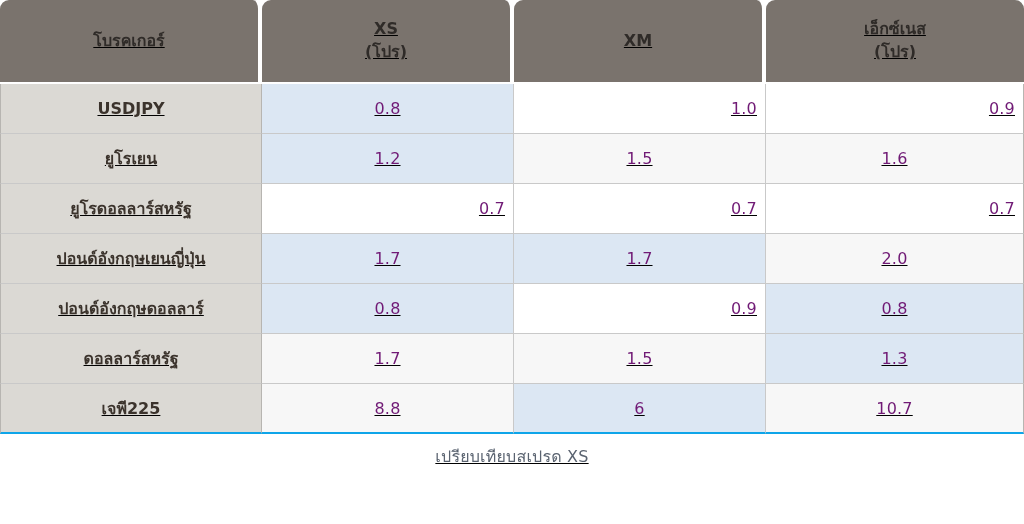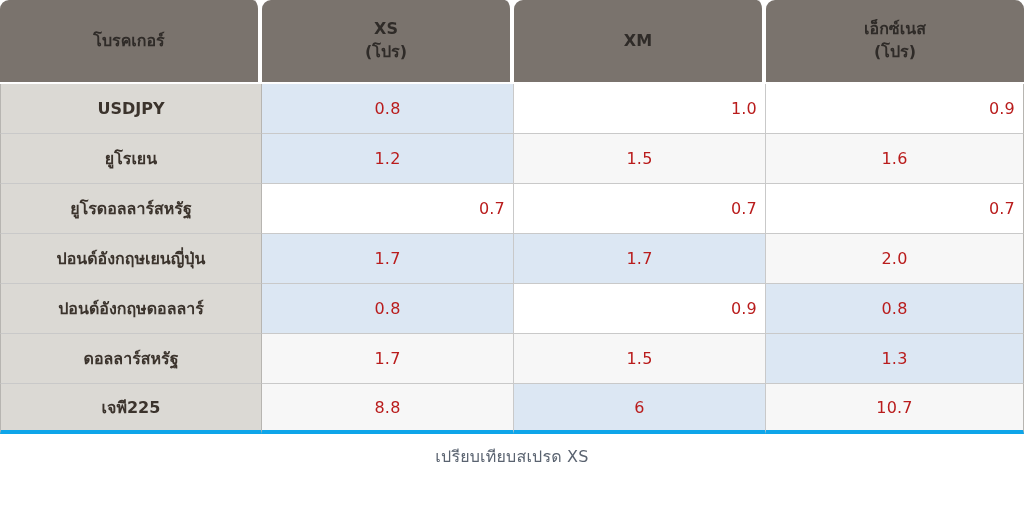--- a/index.html
+++ b/index.html
@@ -13,20 +13,21 @@
     height: 524px;
     font-family: "DejaVu Sans", "Liberation Sans", sans-serif;
     overflow: hidden;
   }
 
   .page {
     position: relative;
     width: 836px;
     height: 524px;
     box-sizing: border-box;
+    text-decoration: underline;
   }
 
   table.spread-table {
     border-collapse: separate;
     border-spacing: 0;
     width: 1024px;
     table-layout: fixed;
     margin: 0;
   }
 
@@ -75,35 +76,35 @@
     border-bottom: 1px solid #c9c9c9;
     border-right: 1px solid #c9c9c9;
   }
   tbody tr td:first-child {
     border-left: 1px solid #b7b5b1;
   }
   tbody tr td:last-child {
     border-right: 1px solid #b7b5b1;
   }
   tbody tr:last-child td {
-    border-bottom: 4px solid #0ea5e9;
+    border-bottom: 2px solid #0ea5e9;
   }
 
   
   td.rowlabel {
     background: #dbd9d4;
     color: #3b332c;
     font-weight: bold;
     font-size: 16px;
     border-right: 1px solid #b7b5b1;
   }
 
   
   td.val {
-    color: #b91c1c;
+    color: #701a75;
     font-weight: normal;
     letter-spacing: 0.2px;
   }
   td.val.bg-white { background: #ffffff; text-align: right; }
   td.val.bg-alt   { background: #f7f7f7; }
   td.val.bg-blue  { background: #dce7f3; }
 
   
   .caption {
     width: 1024px;

